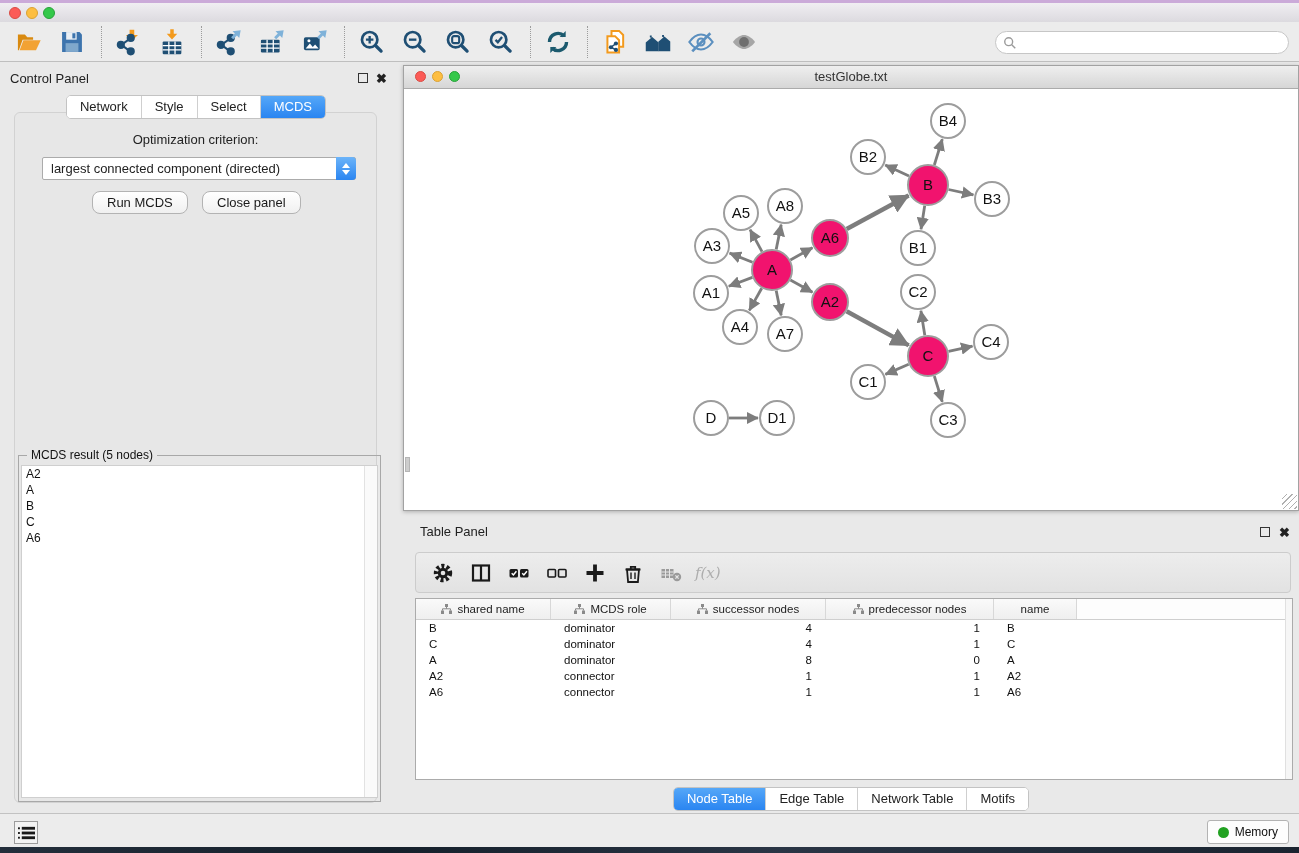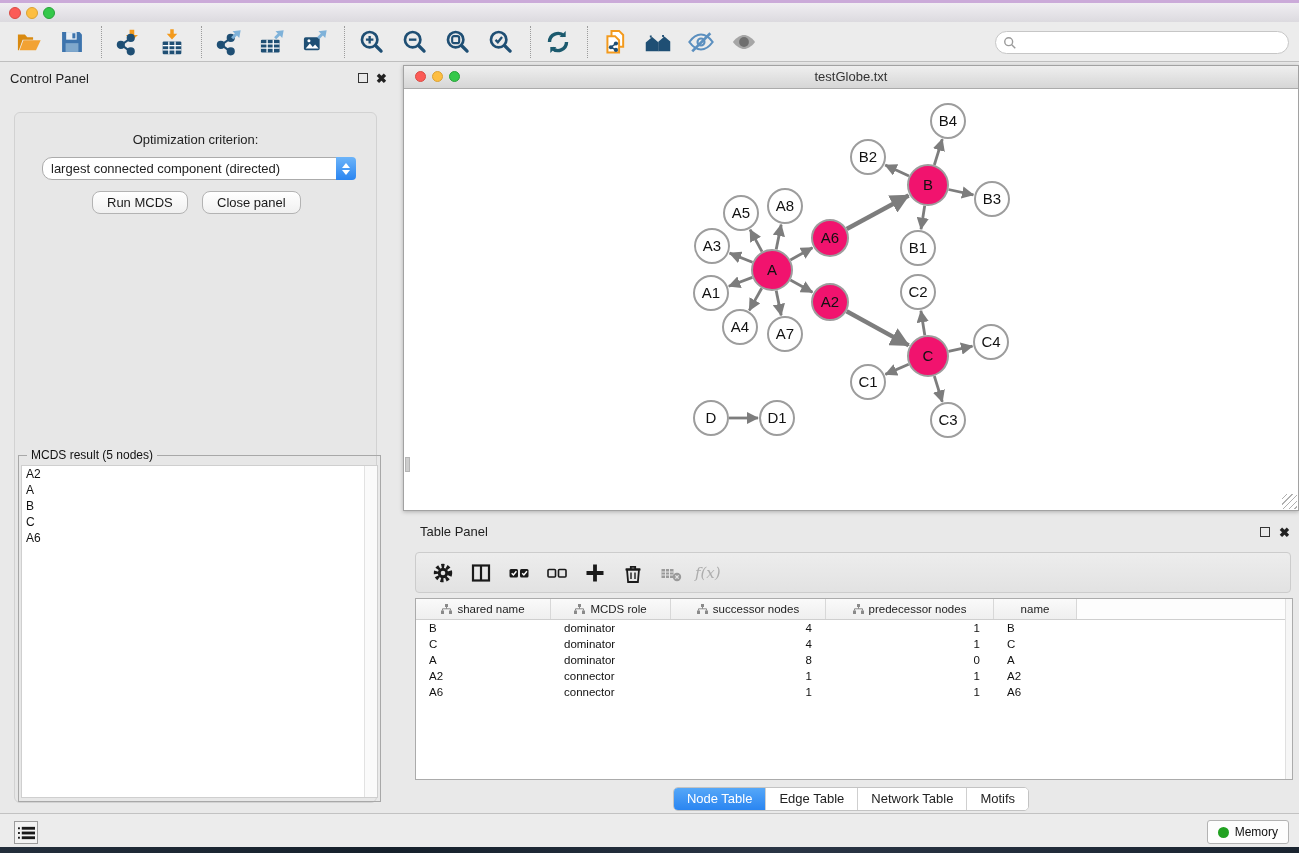--- a/index.html
+++ b/index.html
@@ -31,21 +31,21 @@
   .panel-head { font-size:13px; color:#222; }
   .float-box { width:10px; height:10px; border:1.5px solid #333; display:inline-block; }
   .close-x { font-size:13px; font-weight:bold; color:#222; line-height:10px; }
   .segbar { display:inline-flex; border:1px solid #c3c3c3; border-radius:5px; overflow:hidden; background:#fff; }
   .seg { padding:3px 13px 4px; font-size:13px; background:#fff; border-left:1px solid #cfcfcf; cursor:default; white-space:nowrap; }
   .seg:first-child { border-left:none; }
   .seg.sel { background:linear-gradient(#55a7f8,#2a85f1); color:#fff; }
   .cp-pane { left:14px; top:50px; width:363px; height:691px; background:#e7e7e7; border:1px solid #d2d2d2; border-radius:6px; }
   .opt-label { left:14px; top:70px; width:363px; text-align:center; font-size:13px; }
   .selectbox { left:42px; top:95px; width:314px; height:23px; background:#fff; border:1px solid #ababab;
-    border-radius:10px; display:flex; align-items:center; }
+    border-radius:2px; display:flex; align-items:center; }
   .selectbox .val { flex:1; padding-left:8px; font-size:13px; white-space:nowrap; overflow:hidden; }
   .stepper { width:20px; height:23px; margin:-1px -1px -1px 0; border-radius:0 4px 4px 0;
     background:linear-gradient(#6cb4f9,#2a85f1); display:flex; flex-direction:column; align-items:center; justify-content:center; gap:2px; }
   .tri-up { width:0; height:0; border-left:4px solid transparent; border-right:4px solid transparent; border-bottom:5px solid #fff; }
   .tri-dn { width:0; height:0; border-left:4px solid transparent; border-right:4px solid transparent; border-top:5px solid #fff; }
   .btn { height:23px; background:linear-gradient(#ffffff,#f0f0f0); border:1px solid #b3b3b3; border-radius:8px;
     font-size:13px; padding:0 14px; color:#1a1a1a; display:inline-flex; align-items:center; font-family:"Liberation Sans",sans-serif; }
   .fieldset { left:18px; top:393px; width:363px; height:347px; border:1px solid #a8a8a8; }
   .legend { position:absolute; top:-8px; left:8px; background:#e7e7e7; padding:0 4px; font-size:12px; color:#111; }
   .mcds-list { position:absolute; left:2px; top:9px; right:2px; bottom:3px; background:#fff; border:1px solid #cfcfcf; overflow:hidden; }
@@ -248,20 +248,28 @@
     </svg>
   <input type="text" placeholder="" style="">
 </div>
 
 <div class="abs control-panel">
   <div class="abs panel-head" style="left:10px;top:9px">Control Panel</div>
   <span class="abs float-box" style="left:358px;top:11px"></span>
   <span class="abs close-x" style="left:376px;top:12px">✖</span>
 
   <div class="abs cp-pane"></div>
+  <div class="abs" style="left:0;top:33px;width:392px;display:flex;justify-content:center">
+    <div class="segbar" id="cp-tabs">
+        <div class="seg">Network</div>
+        <div class="seg">Style</div>
+        <div class="seg">Select</div>
+        <div class="seg sel">MCDS</div>
+      </div>
+  </div>
 
   <div class="abs opt-label">Optimization criterion:</div>
 
   <div class="abs selectbox">
     <span class="val">largest connected component (directed)</span>
     <span class="stepper">
         <span class="tri-up"></span>
         <span class="tri-dn"></span>
       </span>
   </div>

